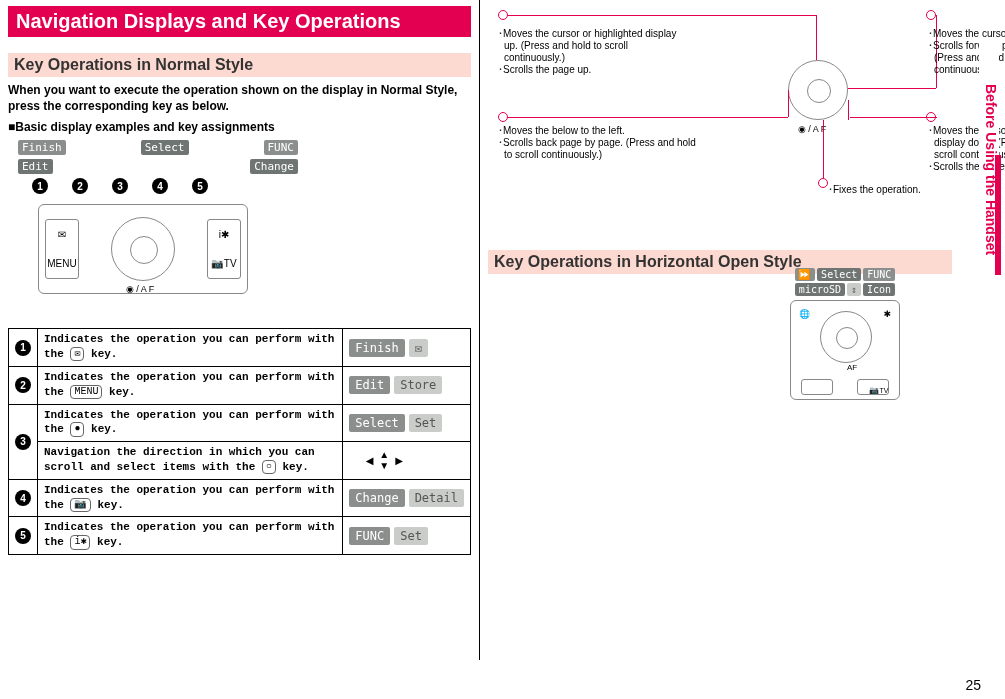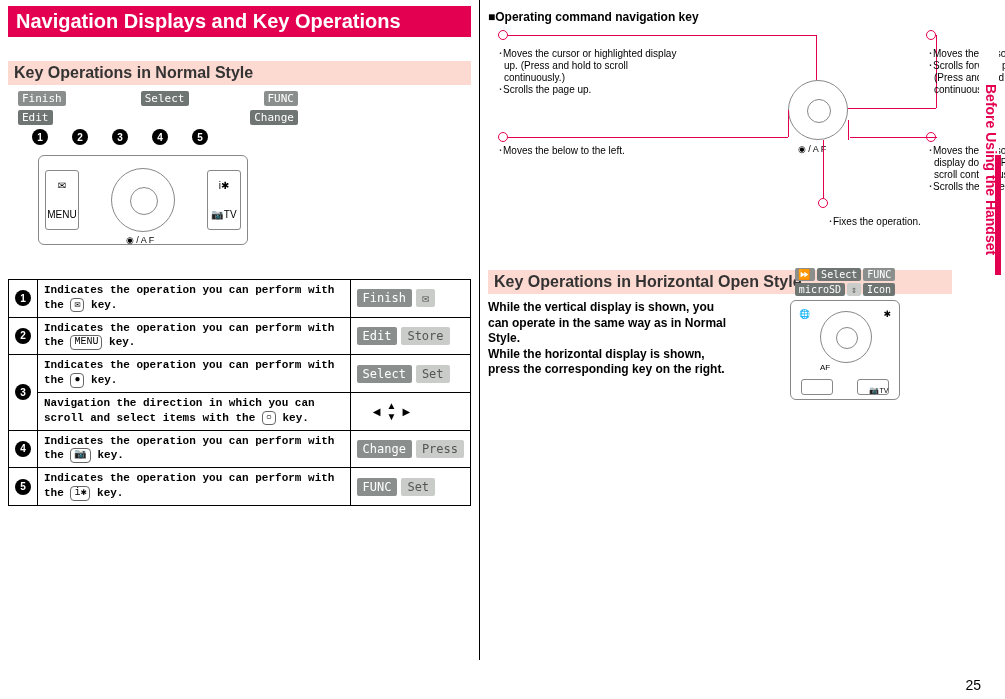--- a/index.html
+++ b/index.html
@@ -3,21 +3,21 @@
 <meta charset="utf-8">
 <style>
   * { box-sizing: border-box; margin: 0; padding: 0; }
   body { width: 1005px; height: 699px; font-family: Arial, sans-serif; font-size: 12px; color: #000; position: relative; background: #fff; }
   .page { display: flex; height: 660px; }
   .col { padding: 6px 8px; }
   .left { width: 480px; border-right: 1px solid #000; }
   .right { width: 480px; position: relative; }
   .side-tab { position: absolute; right: 6px; top: 40px; width: 20px; height: 260px; writing-mode: vertical-rl; text-orientation: mixed; color: #e40050; font-weight: bold; font-size: 14px; text-align: center; background: #fff; }
   .side-tab .line { position: absolute; right: -2px; top: 115px; width: 6px; height: 120px; background: #e40050; }
-  .red-bar { background: #e40050; color: #fff; font-size: 20px; font-weight: bold; padding: 4px 8px; margin-bottom: 24px; }
+  .red-bar { background: #e40050; color: #fff; font-size: 20px; font-weight: bold; padding: 4px 8px; margin-bottom: 16px; }
   .pink-sub { background: #fcd9d1; color: #333; font-size: 16px; font-weight: bold; padding: 3px 6px; margin-bottom: 6px; }
   .body-text { font-size: 12px; font-weight: bold; margin-bottom: 6px; line-height: 1.3; }
   .sub-head { font-size: 12px; font-weight: bold; margin: 4px 0 6px; }
   .sub-head::before { content: "■"; }
   .illus { width: 280px; height: 180px; margin: 4px 0 8px 10px; position: relative; }
   .soft-row { display: flex; gap: 6px; margin-bottom: 4px; }
   .sk { background: #8a8f8d; color: #fff; font-family: monospace; font-size: 11px; padding: 1px 4px; border-radius: 2px; }
   .sk.b { background: #6e7572; }
   .num-row { display: flex; gap: 24px; margin: 4px 0 10px 14px; }
   .num { width: 16px; height: 16px; border-radius: 50%; background: #000; color: #fff; font-size: 10px; font-weight: bold; display: flex; align-items: center; justify-content: center; }
@@ -43,34 +43,36 @@
   .dot { width: 10px; height: 10px; border-radius: 50%; border: 1.5px solid #e40050; background: #fff; position: absolute; }
   .nav-text { position: absolute; font-size: 10px; line-height: 1.2; }
   .nav-text li { list-style: none; text-indent: -6px; padding-left: 6px; }
   .nav-text li::before { content: "･"; }
   .h-illus { position: absolute; top: 268px; right: 40px; width: 150px; text-align: center; }
   .h-soft { display: flex; gap: 2px; justify-content: center; margin-bottom: 2px; }
   .h-pill { font-family: monospace; font-size: 10px; padding: 1px 4px; color: #fff; background: #8a8f8d; border-radius: 2px; }
   .h-dev { width: 110px; height: 100px; border: 1px solid #888; border-radius: 6px; margin: 4px auto 0; position: relative; }
   .h-dev .w { width: 52px; height: 52px; border: 1px solid #888; border-radius: 50%; position: absolute; top: 10px; left: 29px; }
   .h-dev .w .in { width: 22px; height: 22px; border: 1px solid #888; border-radius: 50%; position: absolute; top: 15px; left: 15px; }
-  .h-dev .af { position: absolute; top: 62px; left: 29px; font-size: 8px; }
+  .h-dev .af { position: absolute; top: 62px; left: 56px; font-size: 8px; }
   .h-dev .b1 { position: absolute; bottom: 4px; left: 10px; width: 32px; height: 16px; border: 1px solid #888; border-radius: 3px; }
   .h-dev .b2 { position: absolute; bottom: 4px; right: 10px; width: 32px; height: 16px; border: 1px solid #888; border-radius: 3px; }
   .h-dev .ic { position: absolute; top: 8px; font-size: 9px; }
   .page-num { position: absolute; bottom: 6px; right: 24px; font-size: 14px; margin-top: 28px; }
   .red-line { position: absolute; background: #e40050; }
 </style>
 </head>
 <body>
 
 <div class="page">
   <div class="col left">
     <div class="red-bar">Navigation Displays and Key Operations</div>
     <div class="pink-sub">Key Operations in Normal Style</div>
+    <div class="body-text">When you want to execute the operation shown on the display in Normal Style, press the corresponding key as below.</div>
+    <div class="sub-head">Basic display examples and key assignments</div>
 
     <div class="illus">
       <div class="soft-row">
         <span class="sk">Finish</span>
         <span style="flex:1"></span>
         <span class="sk b">Select</span>
         <span style="flex:1"></span>
         <span class="sk">FUNC</span>
       </div>
       <div class="soft-row">
@@ -152,42 +154,41 @@
             </td>
       </tr>
       <tr>
         <td style="text-align:center">
               <span class="num">4</span>
             </td>
         <td class="row-desc"><span>Indicates the operation you can perform with the</span> <span class="keyicon">📷</span> key.</td>
         <td>
               <div class="pill-cell">
                 <span class="pill">Change</span>
-                <span class="pill light">Press</span>
+                <span class="pill light">Detail</span>
               </div>
             </td>
       </tr>
       <tr>
         <td style="text-align:center">
               <span class="num">5</span>
             </td>
         <td class="row-desc"><span>Indicates the operation you can perform with the</span> <span class="keyicon">i✱</span> key.</td>
         <td>
               <div class="pill-cell">
                 <span class="pill">FUNC</span>
                 <span class="pill light">Set</span>
               </div>
             </td>
       </tr>
     </tbody>
       </table>
   </div>
 
   <div class="col right">
-    <div class="sub-head">Operating command navigation key</div>
 
     <div class="nav-diagram">
       <div class="nav-wheel">
           <div class="inner"></div>
         </div>
       <div class="nav-lbl">◉ / A F</div>
       <div class="dot" style="top:0;left:10px"></div>
       <div class="dot" style="top:0;left:438px"></div>
       <div class="dot" style="top:102px;left:10px"></div>
       <div class="dot" style="top:102px;left:438px"></div>
@@ -207,33 +208,32 @@
       <ul class="nav-text" style="top:18px;left:10px;width:190px">
         <li>Moves the cursor or highlighted display up. (Press and hold to scroll continuously.)</li>
           <li>Scrolls the page up.</li>
       </ul>
       <ul class="nav-text" style="top:18px;left:440px;width:160px">
         <li>Moves the cursor to the right.</li>
           <li>Scrolls forward page by page. (Press and hold to scroll continuously.)</li>
       </ul>
       <ul class="nav-text" style="top:115px;left:10px;width:200px">
         <li>Moves the below to the left.</li>
+          <li>Scrolls back page by page. (Press and hold to scroll continuously.)</li>
       </ul>
       <ul class="nav-text" style="top:115px;left:440px;width:170px">
         <li>Moves the cursor or highlighted display down. (Press and hold to scroll continuously.)</li>
           <li>Scrolls the page down.</li>
       </ul>
-      <ul class="nav-text" style="top:186px;left:340px;width:160px">
+      <ul class="nav-text" style="top:174px;left:340px;width:160px">
         <li>Fixes the operation.</li>
       </ul>
     </div>
 
     <div class="pink-sub" style="margin-top:20px">Key Operations in Horizontal Open Style</div>
-    <div class="body-text" style="width:250px;white-space:pre-line">While the vertical display is shown, you can operate in the same way as in Normal Style.
-While the horizontal display is shown, press the corresponding key on the right.</div>
 
     <div class="h-illus">
       <div class="h-soft">
         <span class="h-pill">⏩</span>
         <span class="h-pill" style="background:#6e7572">Select</span>
         <span class="h-pill">FUNC</span>
       </div>
       <div class="h-soft">
         <span class="h-pill" style="background:#6e7572">microSD</span>
         <span class="h-pill" style="background:#c9ccc9;color:#555">⇕</span>

